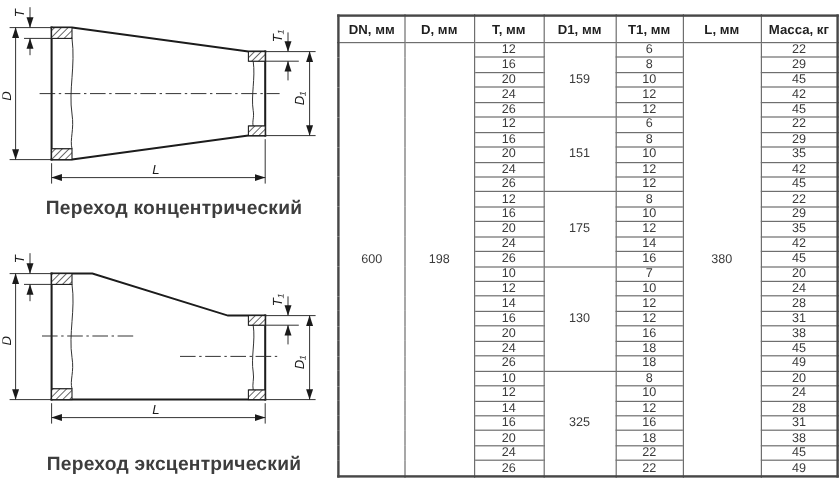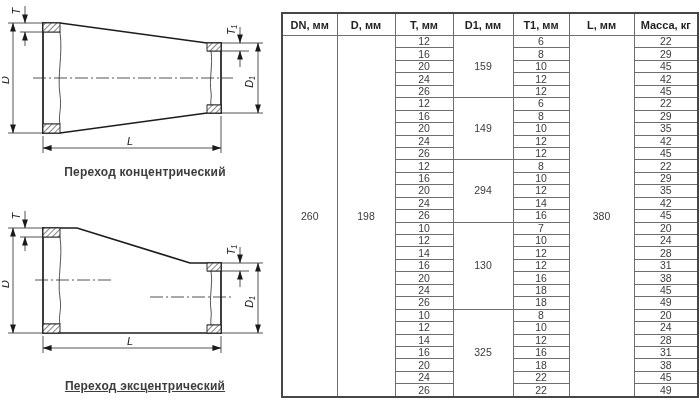--- a/index.html
+++ b/index.html
@@ -6,24 +6,24 @@
   .stage{
     position:relative;width:700px;height:403px;background:#ffffff;overflow:hidden;
     font-family:"Liberation Sans",sans-serif;
   }
   
   .drawing{position:absolute;left:2px;}
   #svg-concentric{top:2px;}
   #svg-eccentric{top:204px;}
   .caption{
     position:absolute;left:25px;width:240px;text-align:center;
-    font-size:12px;font-weight:700;color:#3d3d3d;letter-spacing:.2px;
+    font-size:16px;font-weight:700;color:#3d3d3d;letter-spacing:.2px;
   }
   #caption-concentric{top:165px;}
-  #caption-eccentric{top:379px;text-decoration:underline;}
+  #caption-eccentric{top:379px;}
   .thick{stroke:#1c1c1c;stroke-width:1.7;fill:none;stroke-linecap:square;}
   .thin{stroke:#2a2a2a;stroke-width:.8;fill:none;}
   .dim{stroke:#2a2a2a;stroke-width:.8;fill:none;}
   .cl{stroke:#2a2a2a;stroke-width:.8;fill:none;stroke-dasharray:13 3 2 3;}
   .hatched{stroke:#1c1c1c;stroke-width:.9;}
   .dimlabel{
     font-family:"Liberation Sans",sans-serif;font-style:italic;
     font-size:11px;fill:#1a1a1a;text-anchor:middle;
   }
   
@@ -207,21 +207,21 @@
         <th>D, мм</th>
         <th>T, мм</th>
         <th>D1, мм</th>
         <th>T1, мм</th>
         <th>L, мм</th>
         <th>Масса, кг</th>
       </tr>
     </thead>
     <tbody id="tbody">
         <tr>
-          <td rowspan="29">260</td>
+          <td rowspan="29">600</td>
           <td rowspan="29">198</td>
           <td>12</td>
           <td rowspan="5">159</td>
           <td>6</td>
           <td rowspan="29">380</td>
           <td>22</td>
         </tr>
         <tr>
           <td>16</td>
           <td>8</td>
@@ -237,21 +237,21 @@
           <td>12</td>
           <td>42</td>
         </tr>
         <tr>
           <td>26</td>
           <td>12</td>
           <td>45</td>
         </tr>
         <tr>
           <td>12</td>
-          <td rowspan="5">149</td>
+          <td rowspan="5">151</td>
           <td>6</td>
           <td>22</td>
         </tr>
         <tr>
           <td>16</td>
           <td>8</td>
           <td>29</td>
         </tr>
         <tr>
           <td>20</td>
@@ -263,21 +263,21 @@
           <td>12</td>
           <td>42</td>
         </tr>
         <tr>
           <td>26</td>
           <td>12</td>
           <td>45</td>
         </tr>
         <tr>
           <td>12</td>
-          <td rowspan="5">294</td>
+          <td rowspan="5">175</td>
           <td>8</td>
           <td>22</td>
         </tr>
         <tr>
           <td>16</td>
           <td>10</td>
           <td>29</td>
         </tr>
         <tr>
           <td>20</td>

